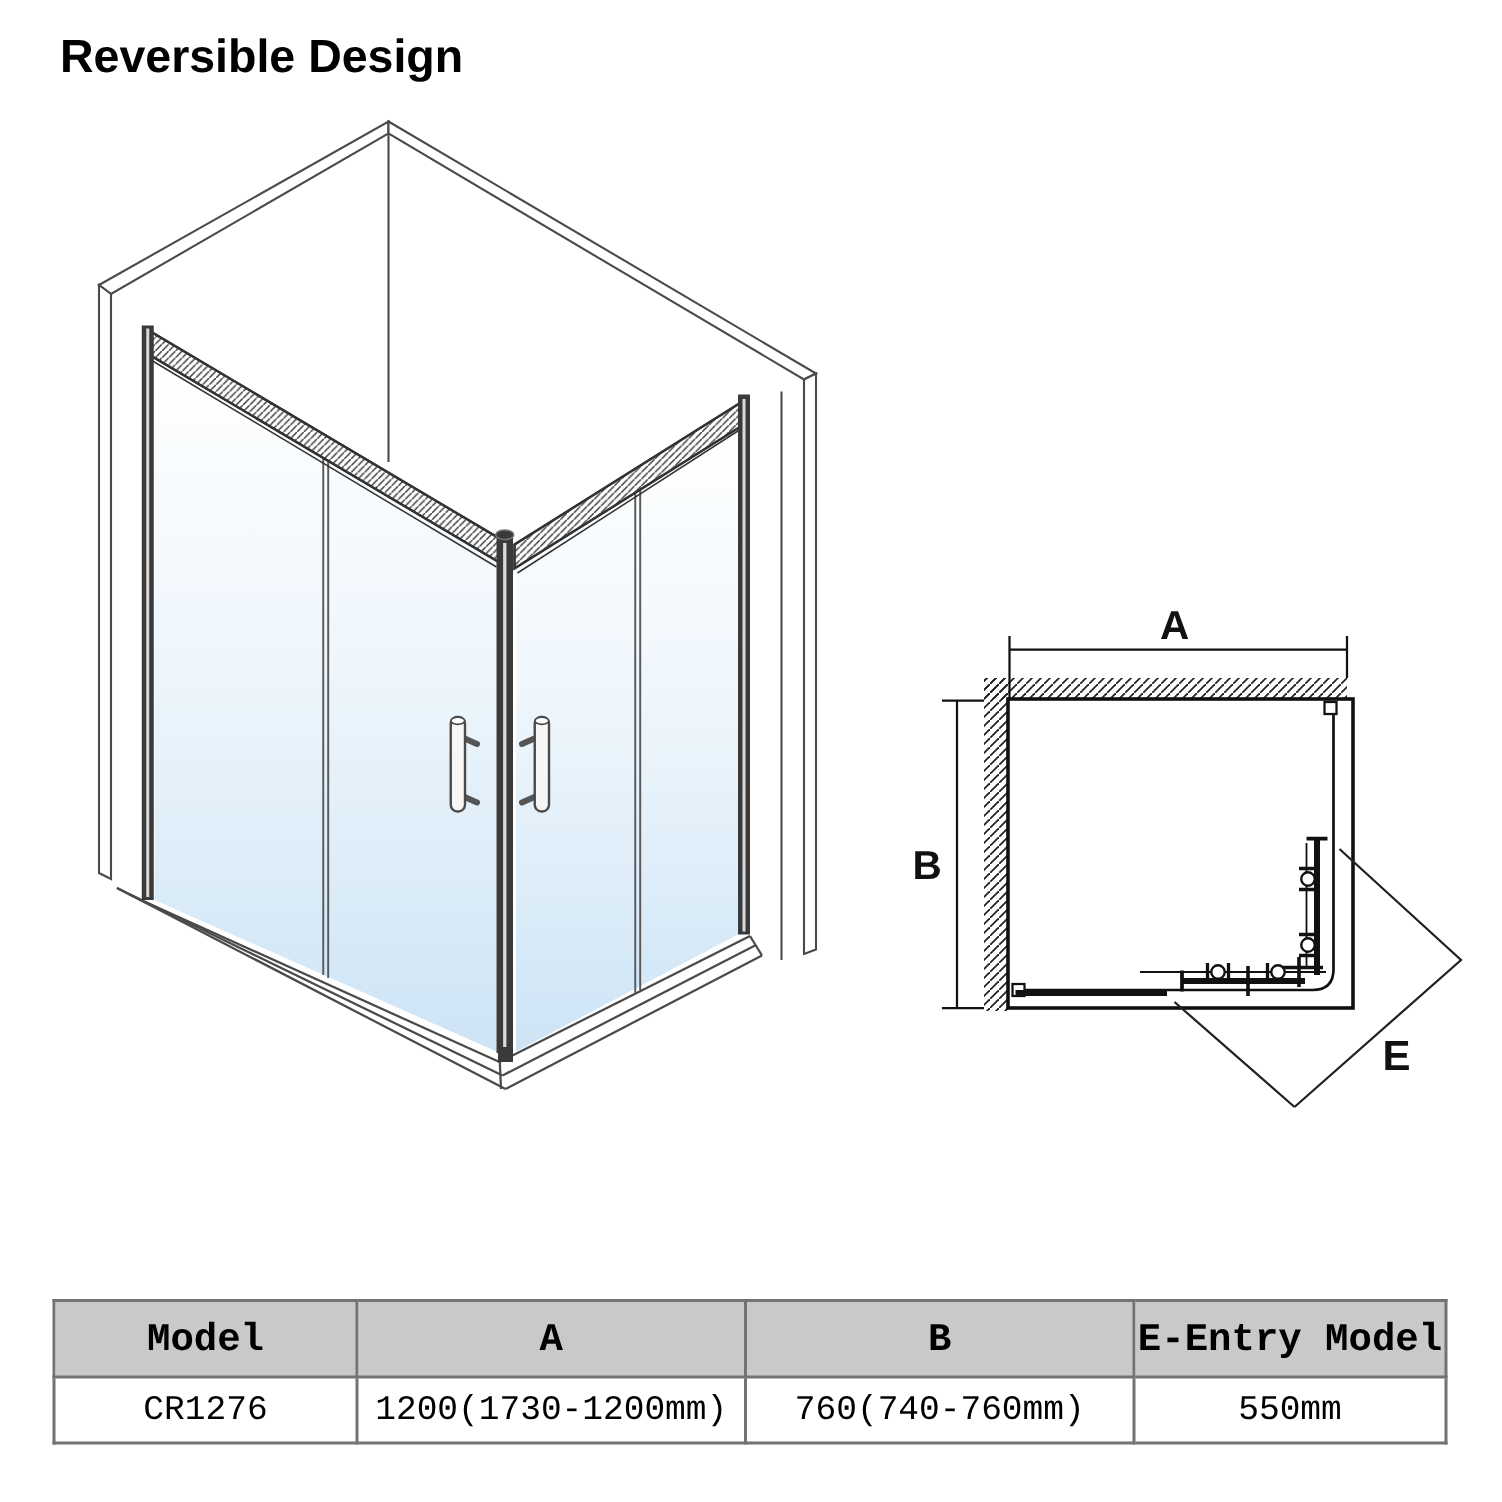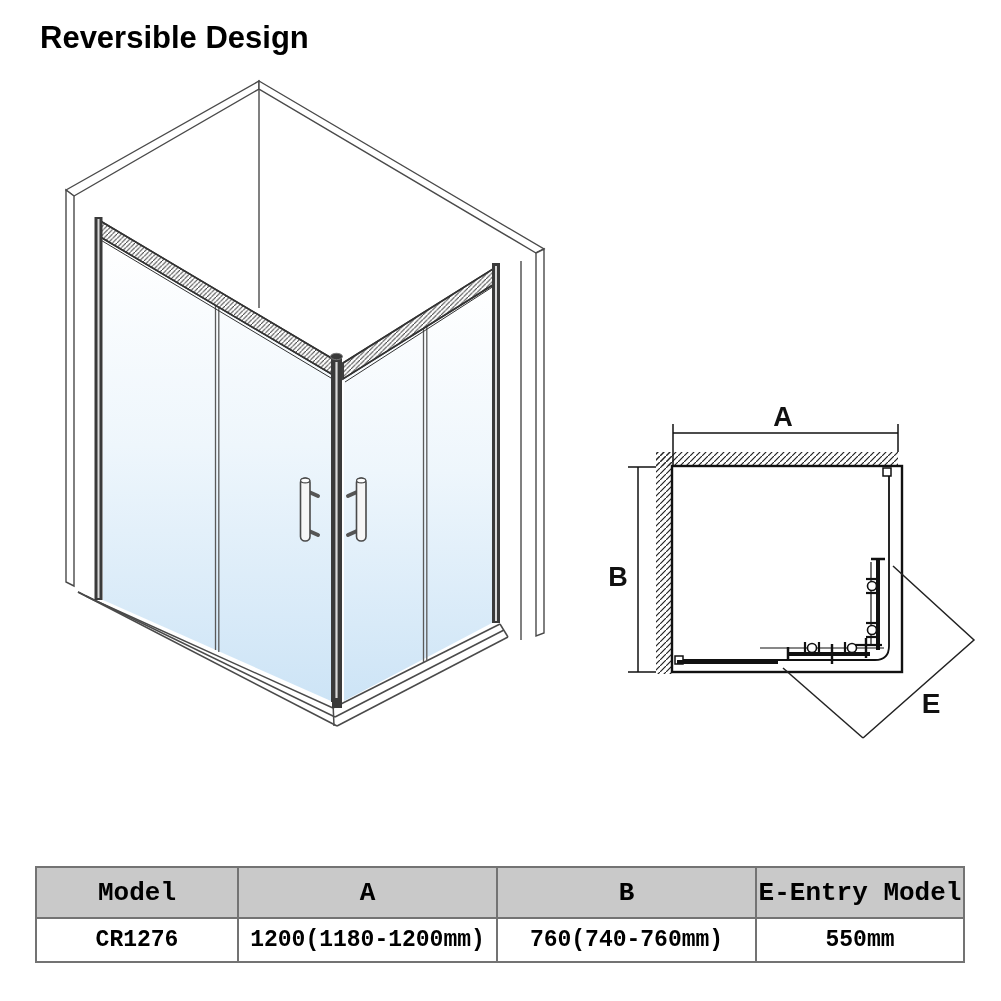--- a/index.html
+++ b/index.html
@@ -7,21 +7,21 @@
          font-family:"Liberation Sans",sans-serif;}
   #page-title{position:absolute;left:40px;top:20px;font-size:31px;font-weight:bold;color:#000;
               letter-spacing:0px;}
   #iso-svg{position:absolute;left:55px;top:70px;}
   #plan-svg{position:absolute;left:600px;top:395px;}
   #spec-table{position:absolute;left:35px;top:866px;width:928px;border-collapse:collapse;
               table-layout:fixed;font-family:"Liberation Mono","DejaVu Sans Mono",monospace;
               color:#000;text-align:center;}
   #spec-table th,#spec-table td{border:2px solid #737373;padding:0;overflow:hidden;white-space:nowrap;}
   #spec-table th{background:#c9c9c9;height:49px;font-size:26px;font-weight:600;}
-  #spec-table td{background:#ffffff;height:42px;font-size:23px;font-weight:700;}
+  #spec-table td{background:#ffffff;height:42px;font-size:23px;font-weight:400;}
   .svg-text{font-family:"Liberation Sans",sans-serif;font-weight:600;fill:#111;}
 </style>
 </head>
 <body>
 
 <div id="stage">
 
   <div id="page-title">Reversible Design</div>
 
   <svg id="iso-svg" width="505" height="665" viewBox="55 70 505 665">
@@ -185,20 +185,20 @@
       <tr>
         <th>Model</th>
         <th>A</th>
         <th>B</th>
         <th>E-Entry Model</th>
       </tr>
     </thead>
     <tbody>
       <tr>
         <td>CR1276</td>
-        <td>1200(1180-1200mm)</td>
+        <td>1200(1730-1200mm)</td>
         <td>760(740-760mm)</td>
         <td>550mm</td>
       </tr>
     </tbody>
   </table>
 
 </div>
 
 </body></html>

